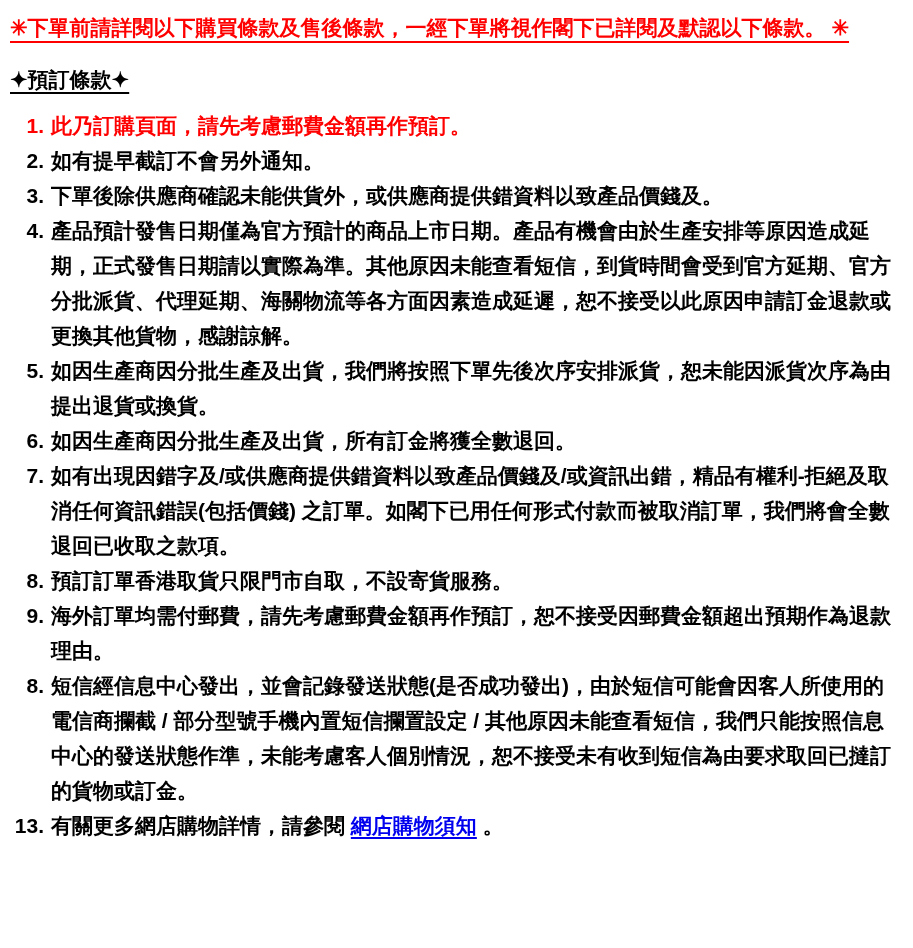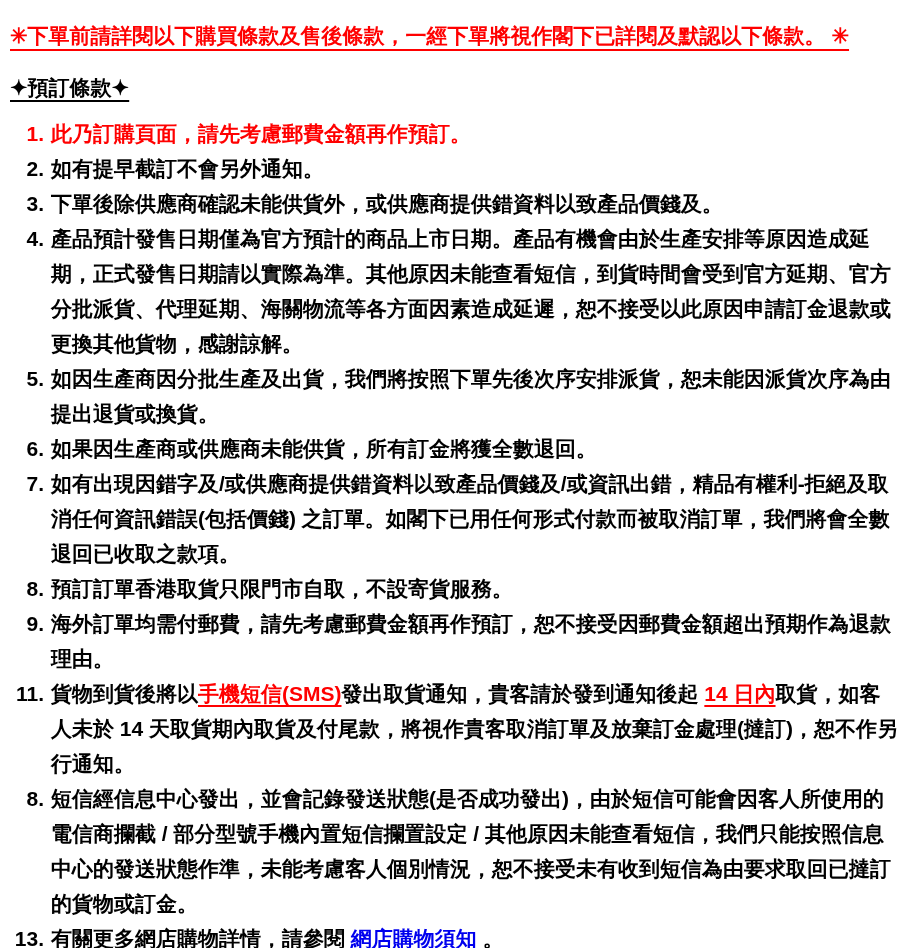--- a/index.html
+++ b/index.html
@@ -25,21 +25,21 @@
   .page{
     padding:14px 13px 8px 10px;
   }
   .notice{
     color:var(--red);
     font-size:21px;
     line-height:28px;
     text-decoration:underline;
     text-decoration-thickness:2px;
     text-underline-offset:6px;
-    margin:8px 0 16px 0;
+    margin:0 0 16px 0;
   }
   .section-title{
     font-size:21px;
     line-height:28px;
     text-decoration:underline;
     text-decoration-thickness:2px;
     text-underline-offset:5px;
     display:inline-block;
     margin:8px 0 14px 0;
   }
@@ -103,39 +103,35 @@
       <li class="term">
     <span class="num">4.</span>
     <span class="body"><span>產品預計發售日期僅為官方預計的商品上市日期。產品有機會由於生產安排等原因造成延期，正式發售日期請以實際為準。其他原因未能查看短信，到貨時間會受到官方延期、官方分批派貨、代理延期、海關物流等各方面因素造成延遲，恕不接受以此原因申請訂金退款或更換其他貨物，感謝諒解。</span></span>
   </li>
       <li class="term">
     <span class="num">5.</span>
     <span class="body"><span>如因生產商因分批生產及出貨，我們將按照下單先後次序安排派貨，恕未能因派貨次序為由提出退貨或換貨。</span></span>
   </li>
       <li class="term">
     <span class="num">6.</span>
-    <span class="body"><span>如果因生產商或供應商未能供貨，所有訂金將獲全數退回。</span></span>
+    <span class="body"><span>如因生產商因分批生產及出貨，所有訂金將獲全數退回。</span></span>
   </li>
       <li class="term">
     <span class="num">7.</span>
     <span class="body"><span>如有出現因錯字及/或供應商提供錯資料以致產品價錢及/或資訊出錯，精品有權利-拒絕及取消任何資訊錯誤(包括價錢) 之訂單。如閣下已用任何形式付款而被取消訂單，我們將會全數退回已收取之款項。</span></span>
   </li>
       <li class="term">
     <span class="num">8.</span>
     <span class="body"><span>預訂訂單香港取貨只限門市自取，不設寄貨服務。</span></span>
   </li>
       <li class="term">
     <span class="num">9.</span>
     <span class="body"><span>海外訂單均需付郵費，請先考慮郵費金額再作預訂，恕不接受因郵費金額超出預期作為退款理由。</span></span>
   </li>
       <li class="term">
-    <span class="num">11.</span>
-    <span class="body"><span>貨物到貨後將以</span><span class="seg-red-underline">手機短信(SMS)</span><span>發出取貨通知，貴客請於發到通知後起 </span><span class="seg-red-underline">14 日內</span><span>取貨，如客人未於 14 天取貨期內取貨及付尾款，將視作貴客取消訂單及放棄訂金處理(撻訂)，恕不作另行通知。</span></span>
-  </li>
-      <li class="term">
     <span class="num">8.</span>
     <span class="body"><span>短信經信息中心發出，並會記錄發送狀態(是否成功發出)，由於短信可能會因客人所使用的電信商攔截 / 部分型號手機內置短信攔置設定 / 其他原因未能查看短信，我們只能按照信息中心的發送狀態作準，未能考慮客人個別情況，恕不接受未有收到短信為由要求取回已撻訂的貨物或訂金。</span></span>
   </li>
       <li class="term">
     <span class="num">13.</span>
     <span class="body"><span>有關更多網店購物詳情，請參閱 </span><span class="seg-link">網店購物須知</span><span> 。</span></span>
   </li>
     </ol>
 </div>
 

